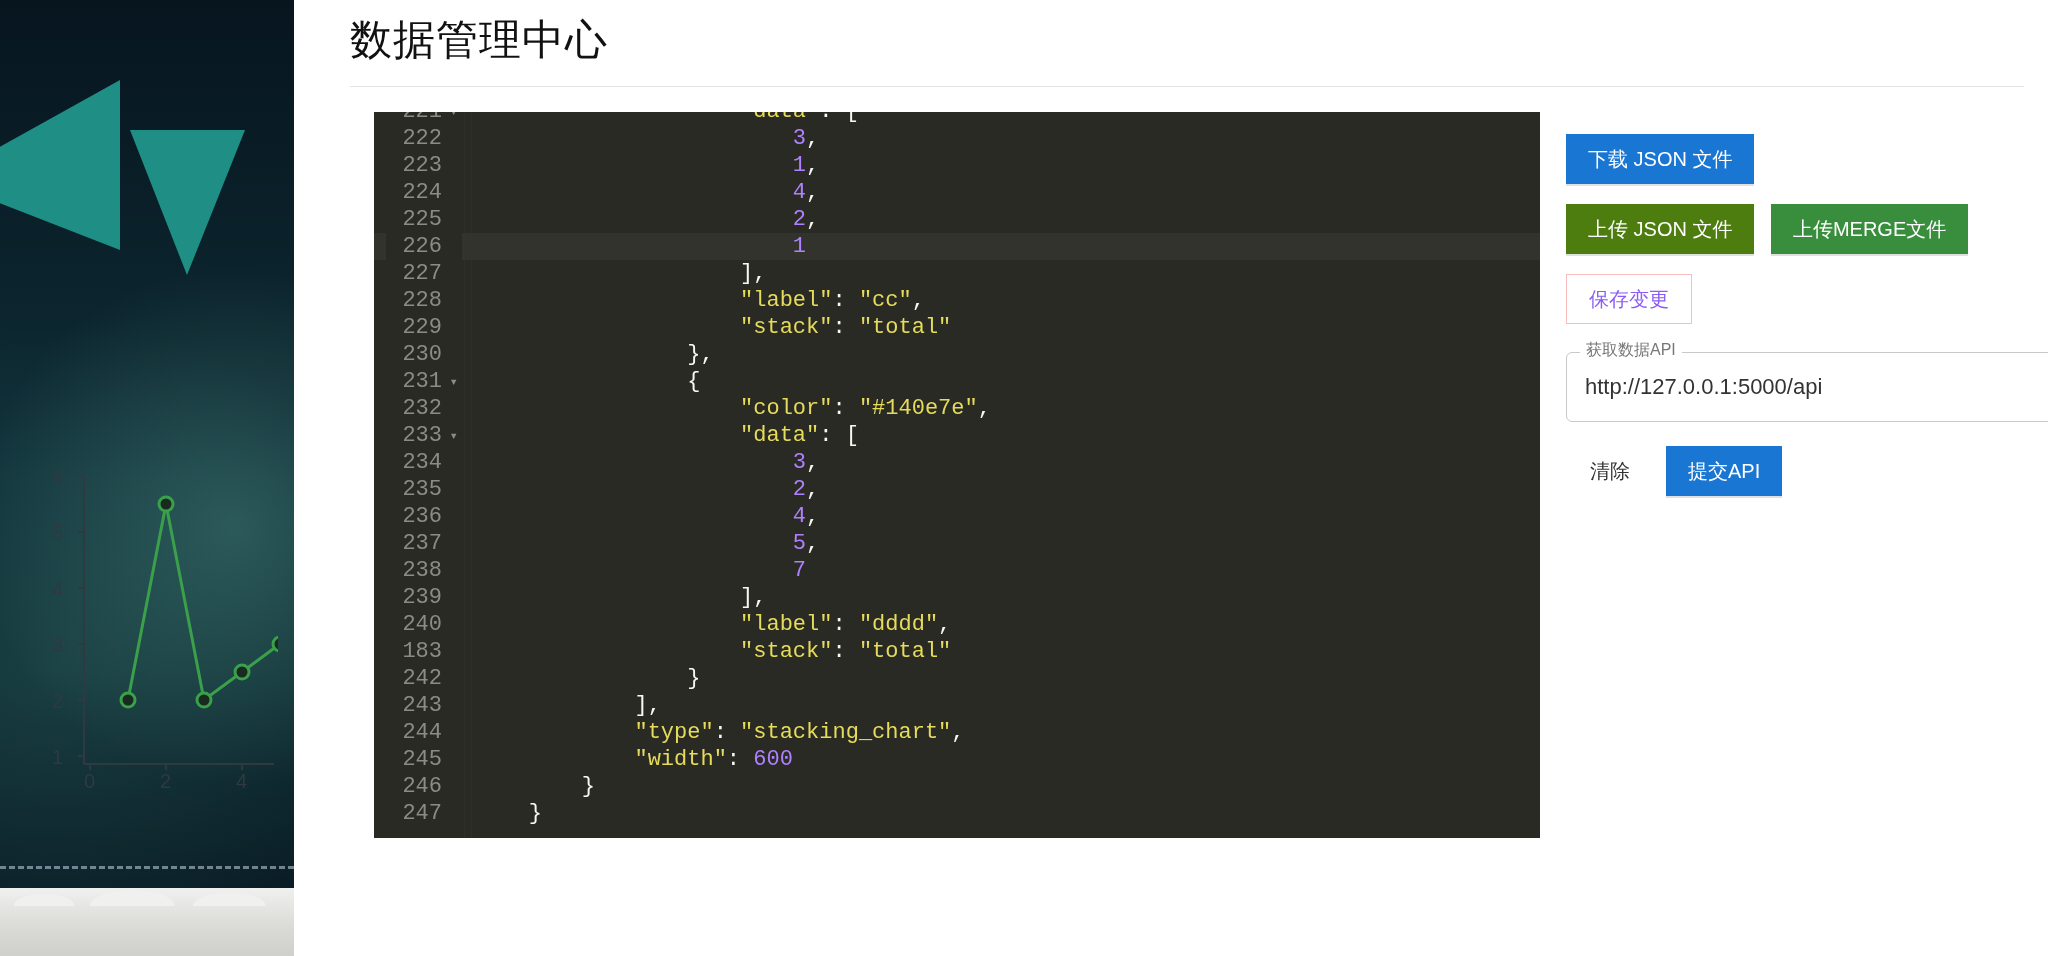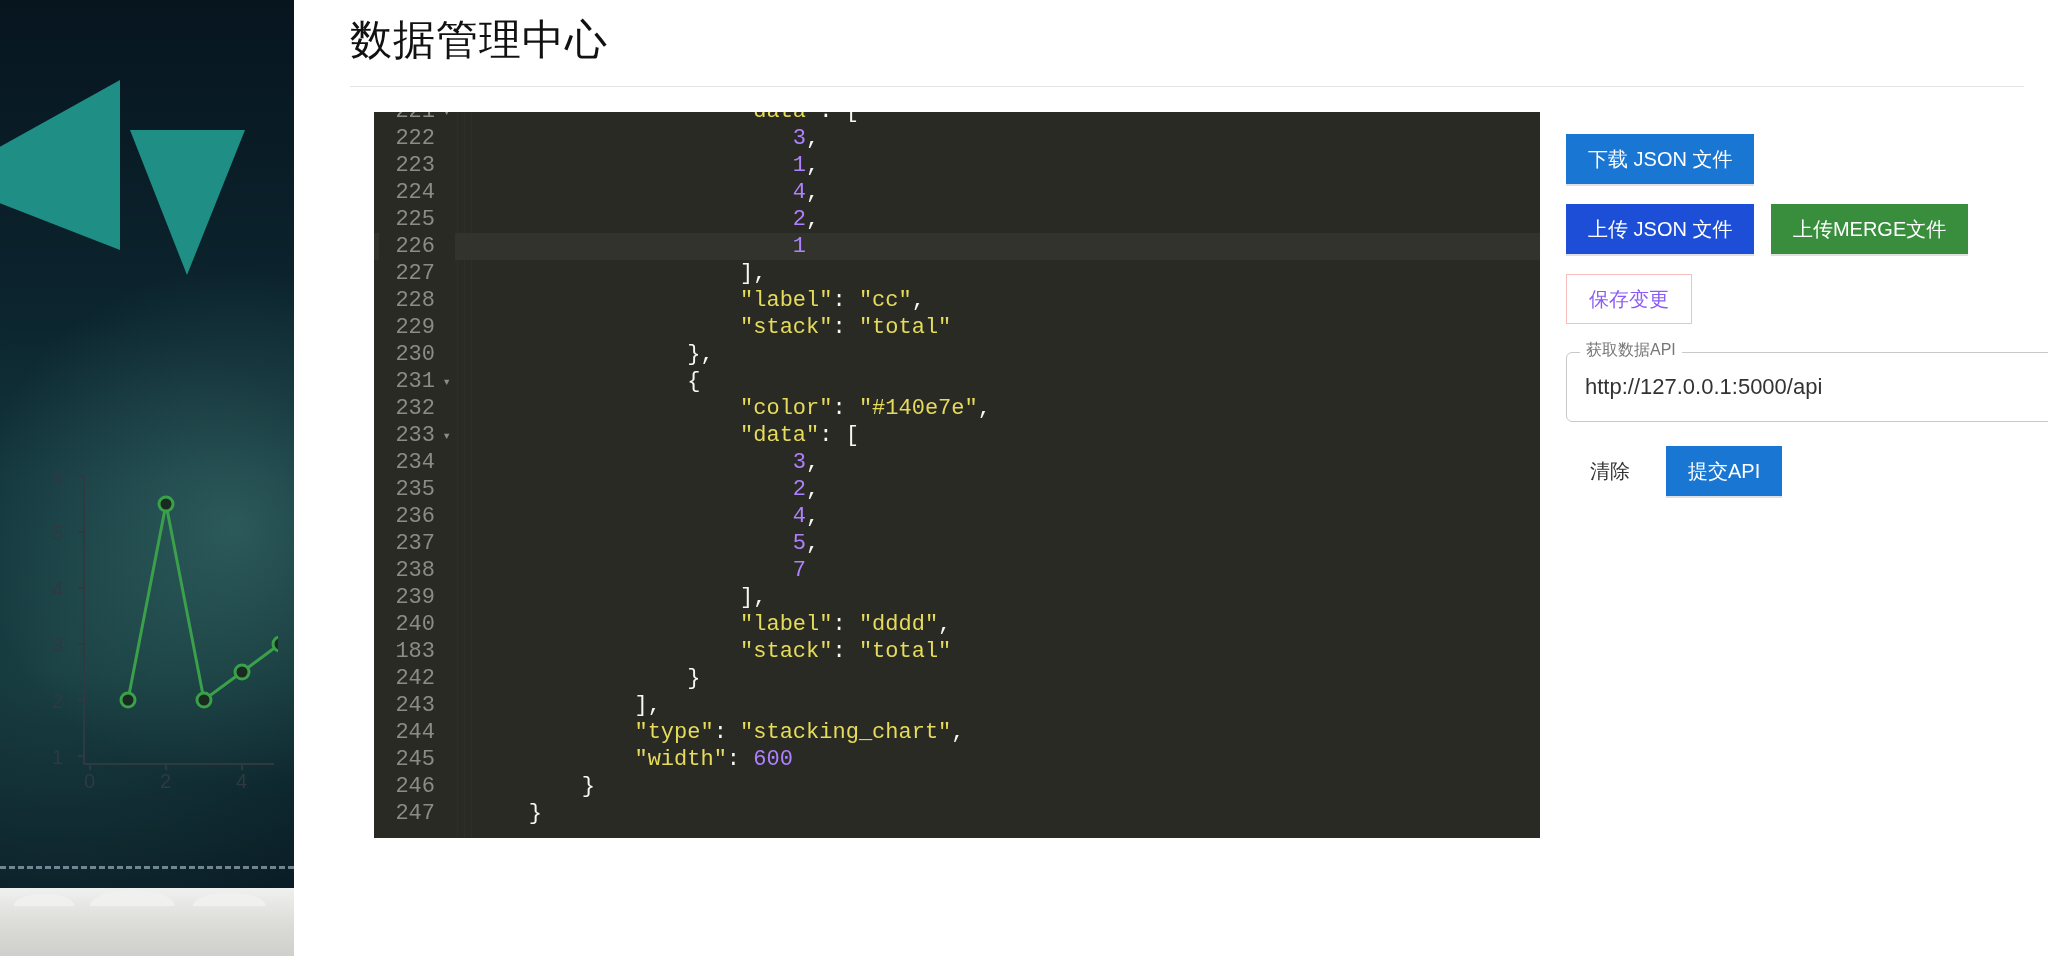--- a/index.html
+++ b/index.html
@@ -91,21 +91,21 @@
     left: 48px; top: 112px;
     width: 1166px; height: 726px;
     background: #292a24;
     font-family: Menlo, Consolas, "Courier New", monospace;
     font-size: 22px;
     line-height: 27px;
     overflow: hidden;
   }
   .gutter {
     position: absolute;
-    left: 5px; top: -14px; bottom: 0;
+    left: 12px; top: -14px; bottom: 0;
     width: 76px;
     background: #292a24;
     text-align: right;
     color: #8b8c85;
     padding-right: 6px;
     box-sizing: border-box;
   }
   .gutter .ln { height: 27px; padding-right: 14px; position: relative; }
   .gutter .fold:after {
     content: "▾";
@@ -155,21 +155,21 @@
     font-size: 20px;
     color: #fff;
     border: none;
     box-shadow: 0 2px 0 rgba(0,0,0,.12);
     cursor: pointer;
     margin-right: 12px;
     margin-bottom: 20px;
     font-family: inherit;
   }
   .btn-blue   { background: #1976d2; }
-  .btn-purple { background: #1d4ed8; }
+  .btn-purple { background: #4d7c0f; }
   .btn-green  { background: #388e3c; }
   .btn-outline-red {
     background: #fff;
     color: #8b5cf6;
     border: 1px solid #f8bdbd;
     box-shadow: none;
   }
   .btn-text {
     background: transparent;
     color: #333;

